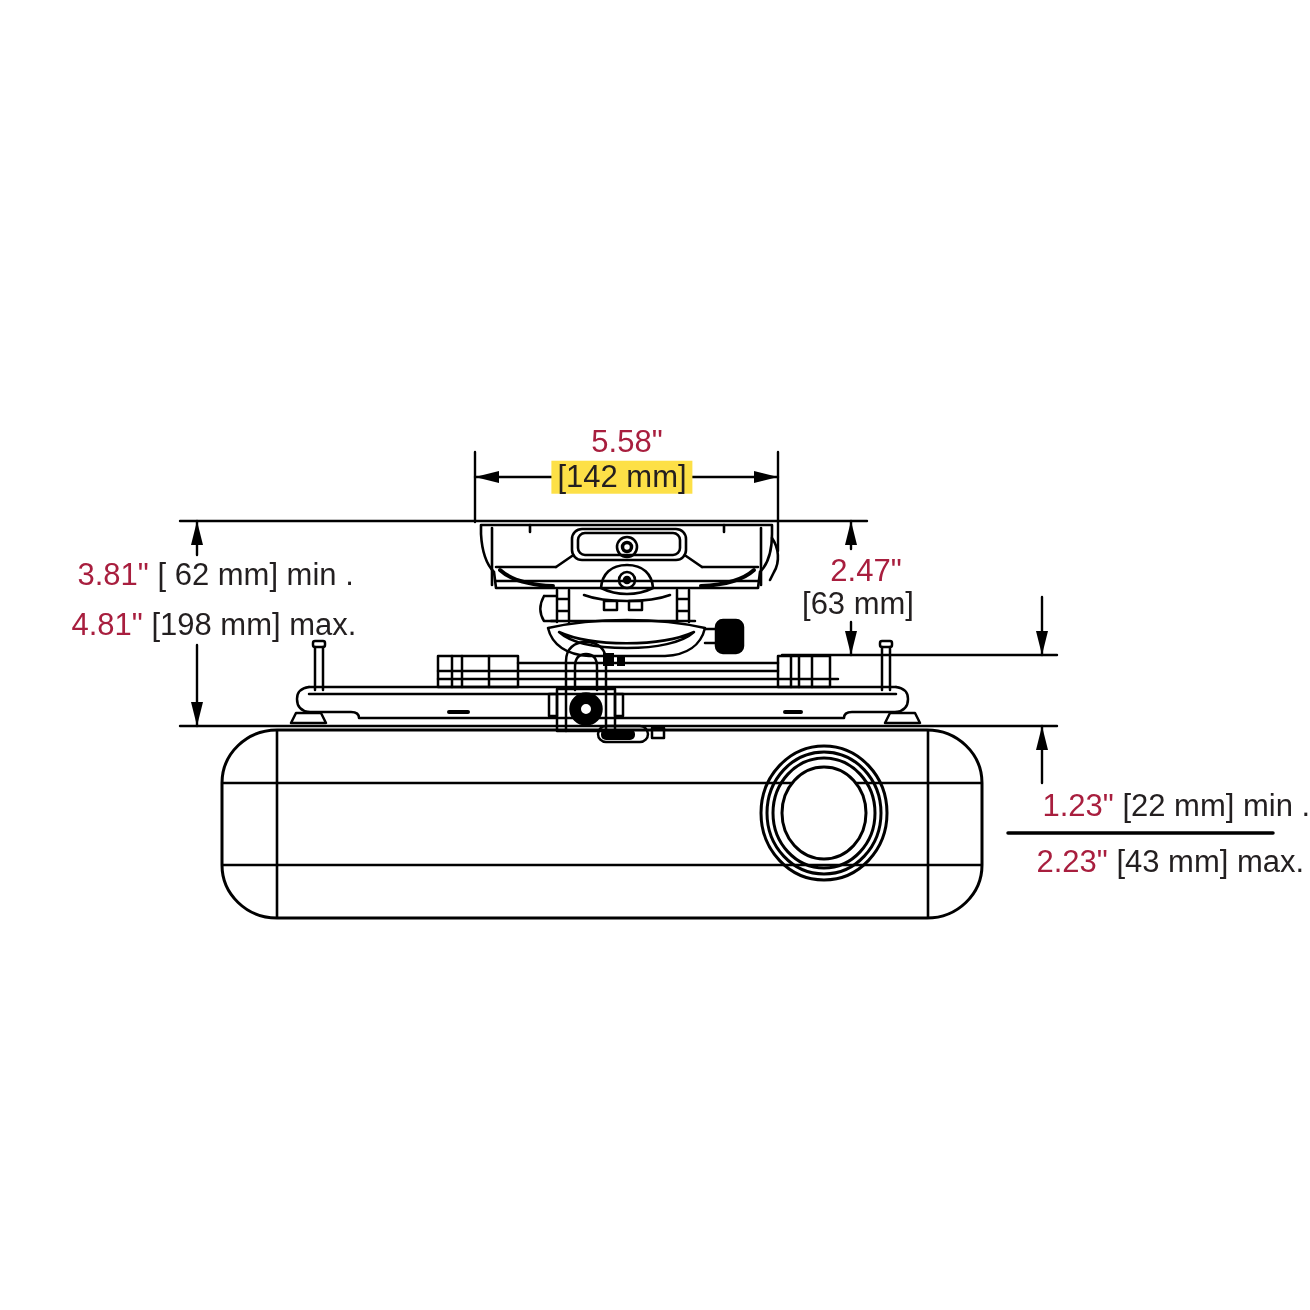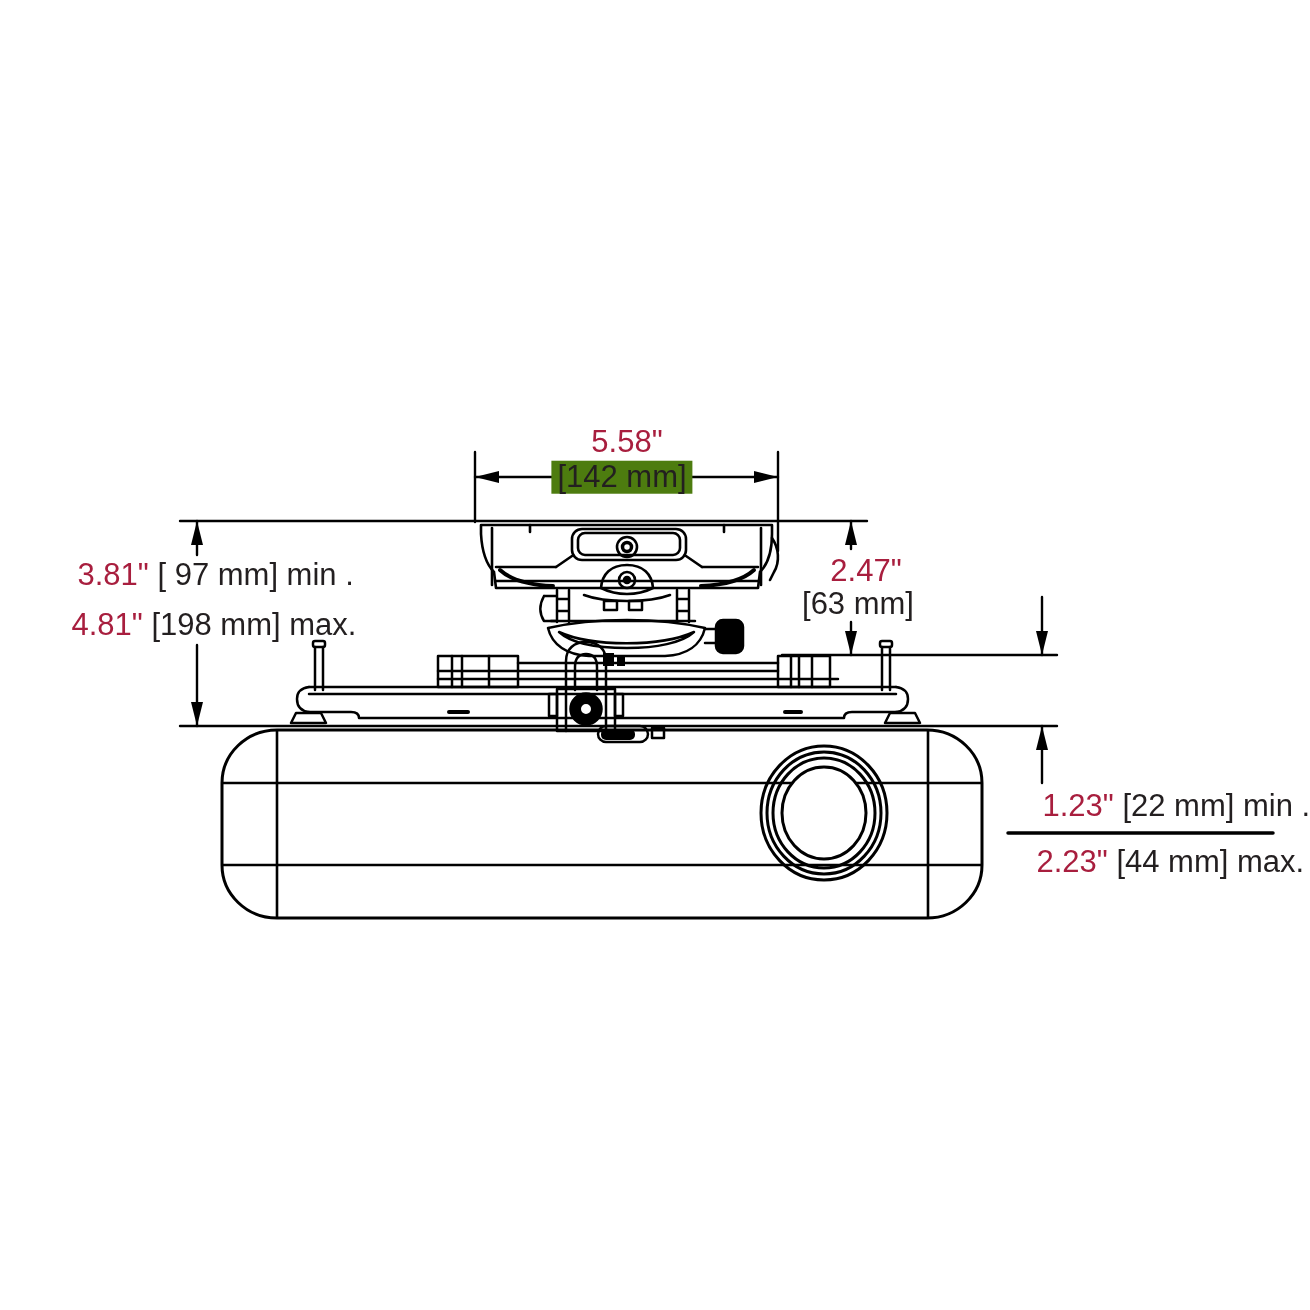--- a/index.html
+++ b/index.html
@@ -7,21 +7,21 @@
     position:relative;width:1310px;height:1310px;background:#fff;overflow:hidden;
     font-family:"Liberation Sans", sans-serif;
   }
   .canvas svg{position:absolute;left:0;top:0;}
   .dim{
     position:absolute;font-size:31px;line-height:1.05;white-space:pre;
     color:var(--color-ink,#231f20);transform:translateY(-50%);
   }
   .dim.center{transform:translate(-50%,-50%);}
   .accent{color:var(--color-accent,#a81e3e);}
-  .boxed{background:#4d7c0f;padding:0 6px;}
+  .boxed{background:#fde047;padding:0 6px;}
 </style>
 </head>
 <body>
 
 <div class="canvas">
 
   <svg width="1310" height="1310" viewBox="0 0 1310 1310">
 
     <g stroke="#000" stroke-width="2.4" fill="none" stroke-linecap="round">
       <line x1="180" y1="521" x2="867" y2="521"></line>
@@ -131,32 +131,32 @@
       <ellipse cx="824" cy="813" rx="51" ry="55"></ellipse>
       <ellipse cx="824" cy="813" rx="42" ry="46" fill="#fff"></ellipse>
     </g>
   </svg>
 
   <div class="dim center accent" style="left:627px;top:442px;">5.58"</div>
 
   <div class="dim center boxed" style="left:622px;top:477px;">[142 mm]</div>
 
   <div class="dim" style="left:43px;top:575px;">
-    <span class="accent">3.81"</span><span> [ 97 mm] min .</span>
+    <span class="accent">3.81"</span><span> [ 62 mm] min .</span>
   </div>
 
   <div class="dim" style="left:37px;top:625px;">
     <span class="accent">4.81"</span><span> [198 mm] max.</span>
   </div>
 
   <div class="dim center accent" style="left:866px;top:571px;">2.47"</div>
 
   <div class="dim center" style="left:858px;top:604px;">[63 mm]</div>
 
   <div class="dim" style="left:1008px;top:806px;">
     <span class="accent">1.23"</span><span> [22 mm] min .</span>
   </div>
 
   <div class="dim" style="left:1002px;top:862px;">
-    <span class="accent">2.23"</span><span> [44 mm] max.</span>
+    <span class="accent">2.23"</span><span> [43 mm] max.</span>
   </div>
 
 </div>
 
 </body></html>

